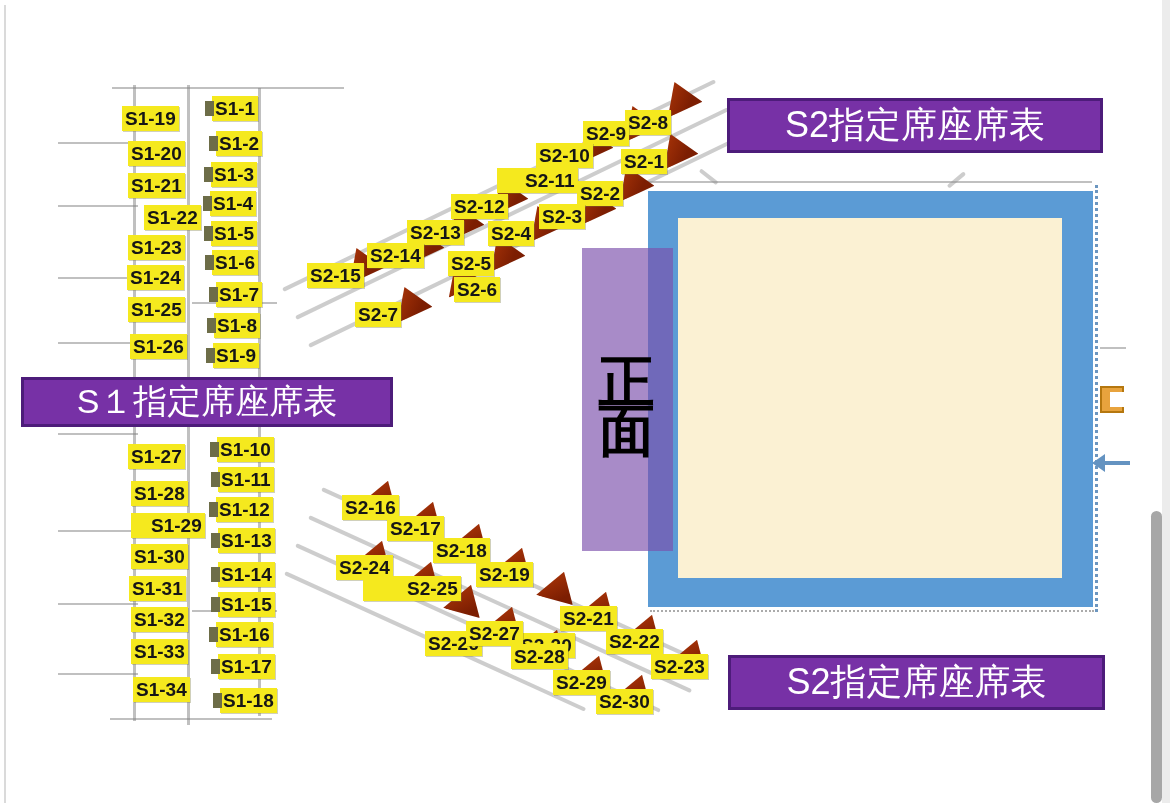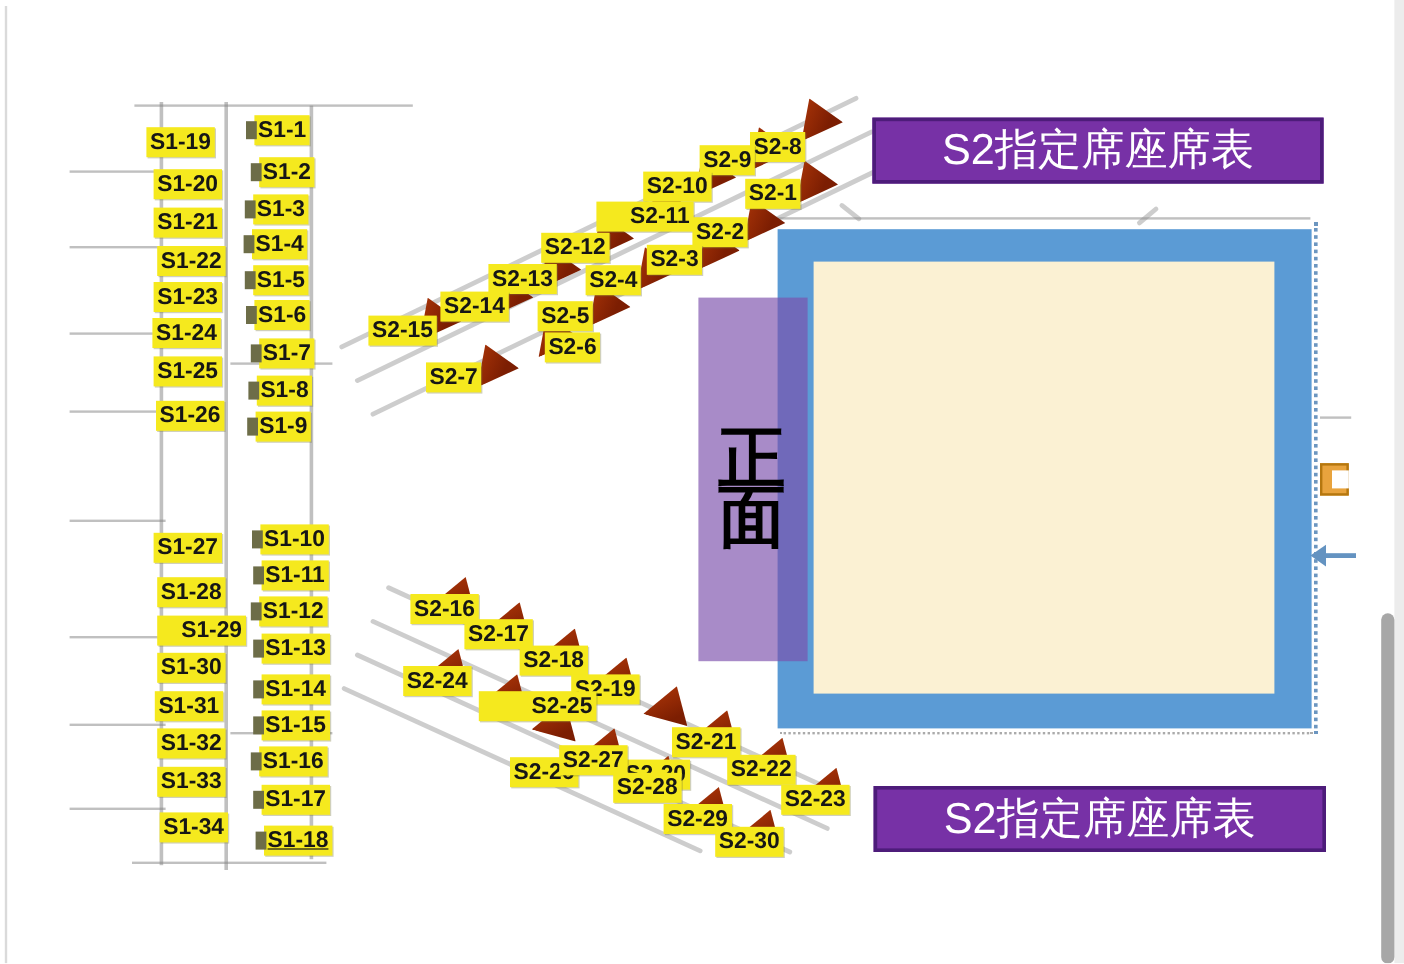--- a/index.html
+++ b/index.html
@@ -93,20 +93,23 @@
   <div class="front-label">正面</div>
 
   <div class="chair-icon">
       <div class="notch"></div>
     </div>
   <div class="arrow-left">
     <div class="head"></div>
     <div class="shaft"></div>
   </div>
 
+  <div class="banner" style="left:21px;top:377px;width:372px;height:50px;font-size:34px;">
+    <span>S１指定席座席表</span>
+  </div>
   <div class="banner" style="left:727px;top:98px;width:376px;height:55px;font-size:36px;">
     <span>S2指定席座席表</span>
   </div>
   <div class="banner" style="left:728px;top:655px;width:377px;height:55px;font-size:36px;">
     <span>S2指定席座席表</span>
   </div>
 
   <div id="seat-layer">
       <div class="tri" style="left: 661px; top: 81px; transform: rotate(-21deg);"></div>
       <div class="tri" style="left: 619px; top: 105px; transform: rotate(-21deg);"></div>
@@ -134,21 +137,21 @@
       <div class="tri" style="left: 358px; top: 540px; transform: rotate(19deg);"></div>
       <div class="tri" style="left: 407px; top: 561px; transform: rotate(19deg);"></div>
       <div class="tri" style="left: 447px; top: 584px; transform: rotate(19deg);"></div>
       <div class="tri" style="left: 488px; top: 606px; transform: rotate(19deg);"></div>
       <div class="tri" style="left: 533px; top: 629px; transform: rotate(19deg);"></div>
       <div class="tri" style="left: 575px; top: 655px; transform: rotate(19deg);"></div>
       <div class="tri" style="left: 618px; top: 674px; transform: rotate(19deg);"></div>
       <div class="seat-label" style="left: 122px; top: 106px;">S1-19</div>
       <div class="seat-label" style="left: 128px; top: 141px;">S1-20</div>
       <div class="seat-label" style="left: 128px; top: 173px;">S1-21</div>
-      <div class="seat-label" style="left: 131px; top: 205px;">S1-22</div>
+      <div class="seat-label" style="left: 144px; top: 205px;">S1-22</div>
       <div class="seat-label" style="left: 128px; top: 235px;">S1-23</div>
       <div class="seat-label" style="left: 127px; top: 265px;">S1-24</div>
       <div class="seat-label" style="left: 128px; top: 297px;">S1-25</div>
       <div class="seat-label" style="left: 130px; top: 334px;">S1-26</div>
       <div class="seat-label" style="left: 128px; top: 444px;">S1-27</div>
       <div class="seat-label" style="left: 131px; top: 481px;">S1-28</div>
       <div class="seat-label" style="left: 131px; top: 513px; padding-left: 20px;">S1-29</div>
       <div class="seat-label" style="left: 131px; top: 544px;">S1-30</div>
       <div class="seat-label" style="left: 129px; top: 576px;">S1-31</div>
       <div class="seat-label" style="left: 131px; top: 607px;">S1-32</div>
@@ -164,21 +167,21 @@
       <div class="seat-label tab" style="left: 214px; top: 313px;">S1-8</div>
       <div class="seat-label tab" style="left: 213px; top: 343px;">S1-9</div>
       <div class="seat-label tab" style="left: 217px; top: 437px;">S1-10</div>
       <div class="seat-label tab" style="left: 218px; top: 467px;">S1-11</div>
       <div class="seat-label tab" style="left: 216px; top: 497px;">S1-12</div>
       <div class="seat-label tab" style="left: 218px; top: 528px;">S1-13</div>
       <div class="seat-label tab" style="left: 218px; top: 562px;">S1-14</div>
       <div class="seat-label tab" style="left: 218px; top: 592px;">S1-15</div>
       <div class="seat-label tab" style="left: 216px; top: 622px;">S1-16</div>
       <div class="seat-label tab" style="left: 218px; top: 654px;">S1-17</div>
-      <div class="seat-label tab" style="left: 220px; top: 688px; text-decoration: underline;">S1-18</div>
+      <div class="seat-label tab" style="left: 220px; top: 688px;">S1-18</div>
       <div class="seat-label" style="left: 625px; top: 110px;">S2-8</div>
       <div class="seat-label" style="left: 583px; top: 121px;">S2-9</div>
       <div class="seat-label" style="left: 536px; top: 143px;">S2-10</div>
       <div class="seat-label" style="left: 497px; top: 168px; padding-left: 28px;">S2-11</div>
       <div class="seat-label" style="left: 451px; top: 194px;">S2-12</div>
       <div class="seat-label" style="left: 407px; top: 220px;">S2-13</div>
       <div class="seat-label" style="left: 367px; top: 243px;">S2-14</div>
       <div class="seat-label" style="left: 307px; top: 263px;">S2-15</div>
       <div class="seat-label" style="left: 621px; top: 149px;">S2-1</div>
       <div class="seat-label" style="left: 577px; top: 181px;">S2-2</div>
@@ -189,21 +192,21 @@
       <div class="seat-label" style="left: 355px; top: 302px;">S2-7</div>
       <div class="seat-label" style="left: 342px; top: 495px;">S2-16</div>
       <div class="seat-label" style="left: 387px; top: 516px;">S2-17</div>
       <div class="seat-label" style="left: 433px; top: 538px;">S2-18</div>
       <div class="seat-label" style="left: 476px; top: 562px;">S2-19</div>
       <div class="seat-label" style="left: 518px; top: 586px; margin-top: 47px;">S2-20</div>
       <div class="seat-label" style="left: 560px; top: 606px;">S2-21</div>
       <div class="seat-label" style="left: 606px; top: 629px;">S2-22</div>
       <div class="seat-label" style="left: 651px; top: 654px;">S2-23</div>
       <div class="seat-label" style="left: 336px; top: 555px;">S2-24</div>
-      <div class="seat-label" style="left: 399px; top: 576px; padding-left: 44px;">S2-25</div>
+      <div class="seat-label" style="left: 363px; top: 576px; padding-left: 44px;">S2-25</div>
       <div class="seat-label" style="left: 425px; top: 599px; margin-top: 32px;">S2-26</div>
       <div class="seat-label" style="left: 466px; top: 621px;">S2-27</div>
       <div class="seat-label" style="left: 511px; top: 644px;">S2-28</div>
       <div class="seat-label" style="left: 553px; top: 670px;">S2-29</div>
       <div class="seat-label" style="left: 596px; top: 689px;">S2-30</div>
     </div>
 
   <div class="edge-left"></div>
   <div class="edge-right"></div>
   <div class="scroll-thumb"></div>

